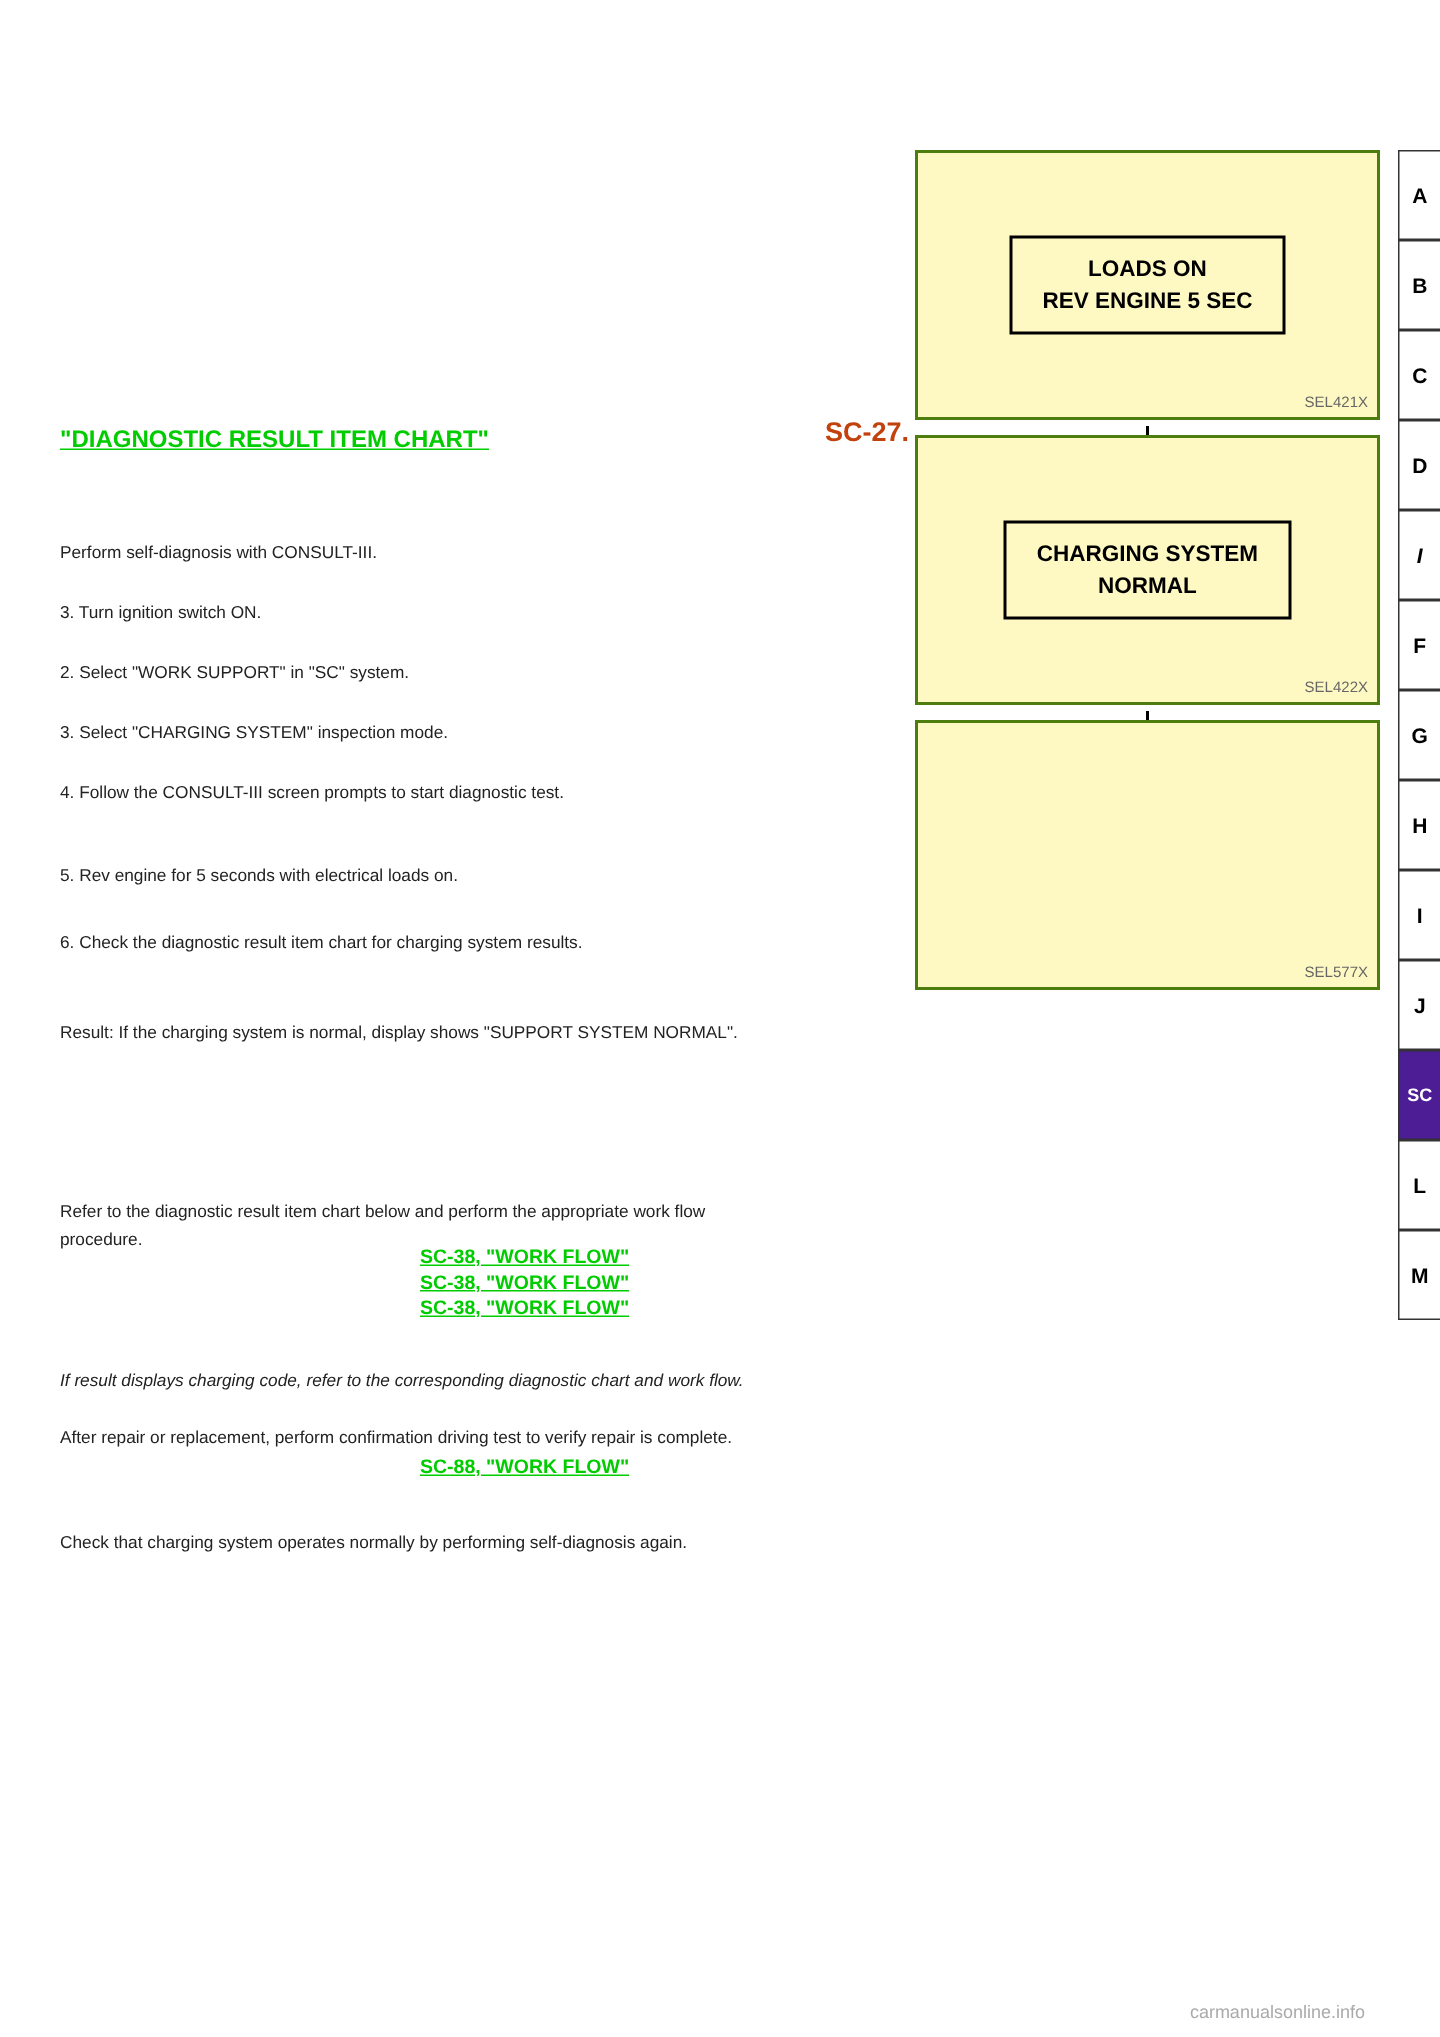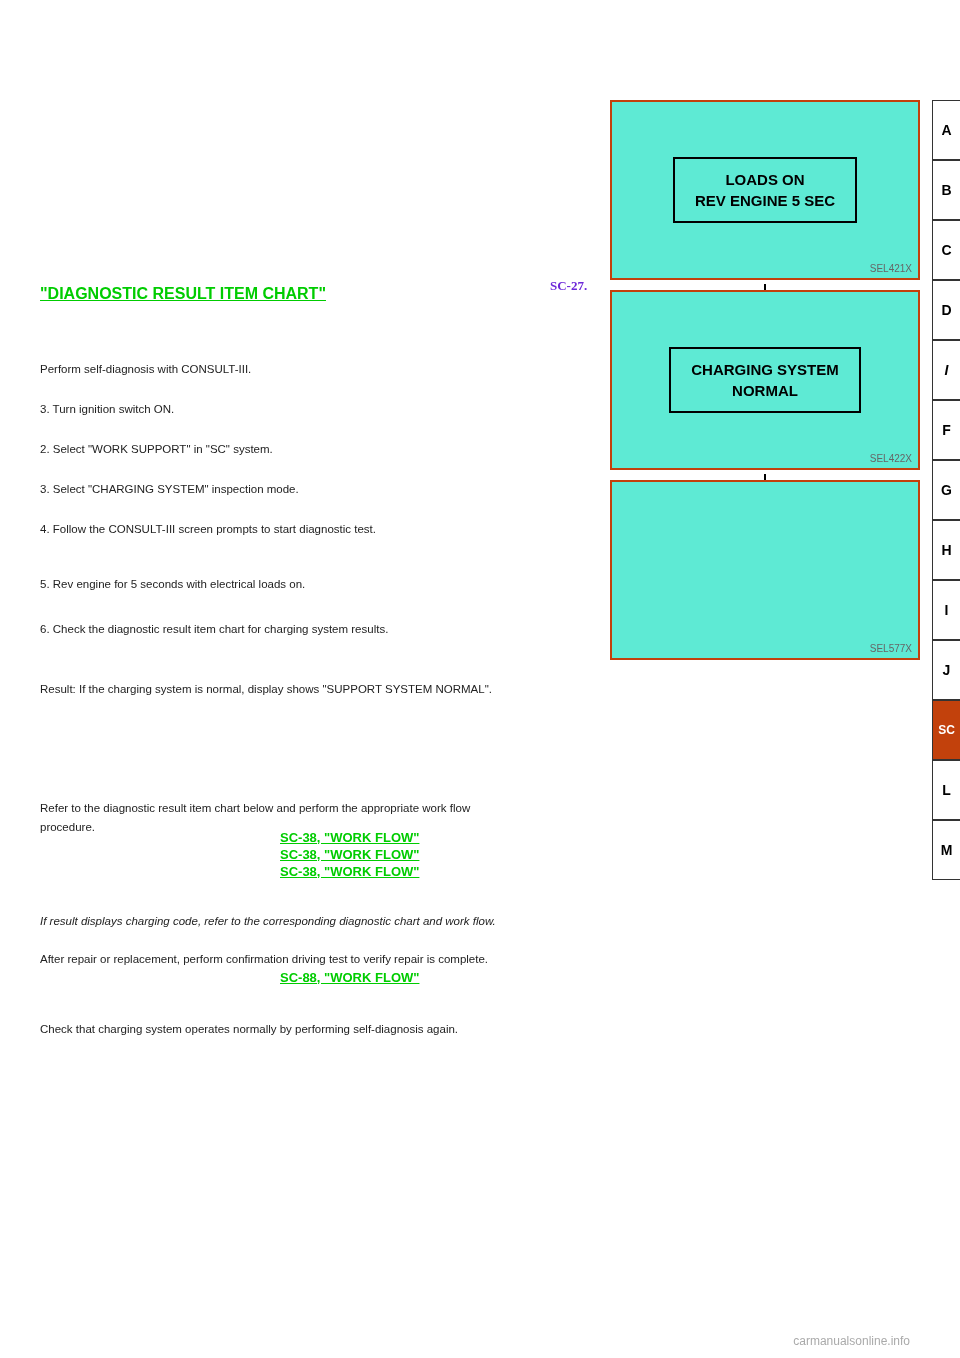--- a/index.html
+++ b/index.html
@@ -28,35 +28,35 @@
       border-right: none;
       display: flex;
       align-items: center;
       justify-content: center;
       font-size: 14px;
       font-weight: bold;
       color: #000;
       background: #fff;
     }
     .tab-label.active-tab {
-      background: #c2410c;
+      background: #4c1d95;
       color: #fff;
     }
 
     
     .diagram-area {
       position: absolute;
       right: 40px;
       top: 100px;
       width: 310px;
     }
 
     .diagram-box {
-      border: 2px solid #c2410c;
-      background: #5eead4;
+      border: 2px solid #4d7c0f;
+      background: #fef9c3;
       margin-bottom: 4px;
       position: relative;
       height: 180px;
       display: flex;
       align-items: center;
       justify-content: center;
     }
 
     .diagram-inner-box {
       border: 2px solid #000;
@@ -74,24 +74,23 @@
       right: 6px;
       font-size: 10px;
       color: #666;
     }
 
     
     .sc27-label {
       position: absolute;
       left: -60px;
       top: 178px;
-      font-size: 13px;
-      font-weight: bold;
-      color: #6d28d9;
-      font-family: Liberation Serif, serif;
+      font-size: 18px;
+      font-weight: bold;
+      color: #c2410c;
     }
 
     .diagnostic-title {
       font-size: 16px;
       font-weight: bold;
       color: #00cc00;
       text-decoration: underline;
       margin-bottom: 20px;
     }
 

